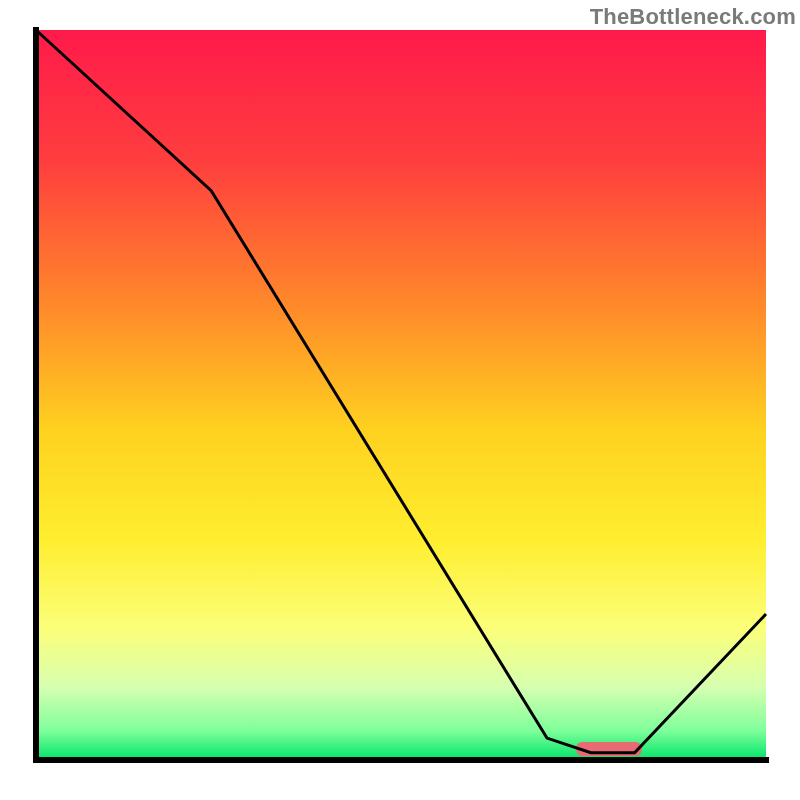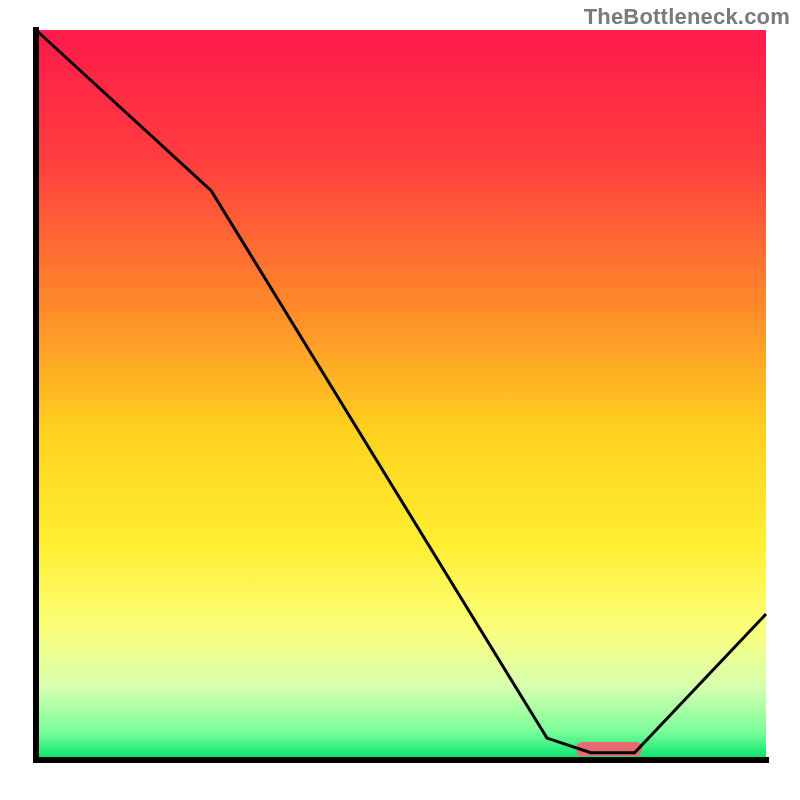--- a/index.html
+++ b/index.html
@@ -9,21 +9,21 @@
     font-family: Arial, Helvetica, sans-serif;
   }
   .container {
     position: relative;
     width: 800px;
     height: 800px;
   }
   .attribution {
     position: absolute;
     top: 4px;
-    right: 10px;
+    right: 4px;
     font-size: 22px;
     font-weight: bold;
     color: #7a7a7a;
     letter-spacing: 0.2px;
   }
   svg {
     display: block;
   }
 </style>
 </head>

